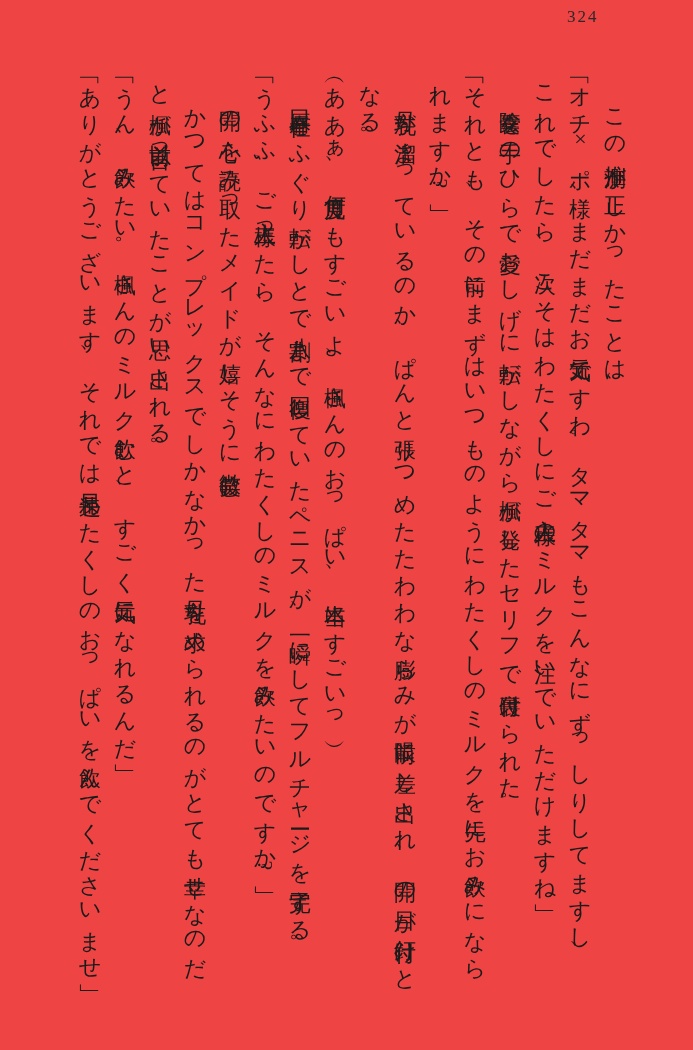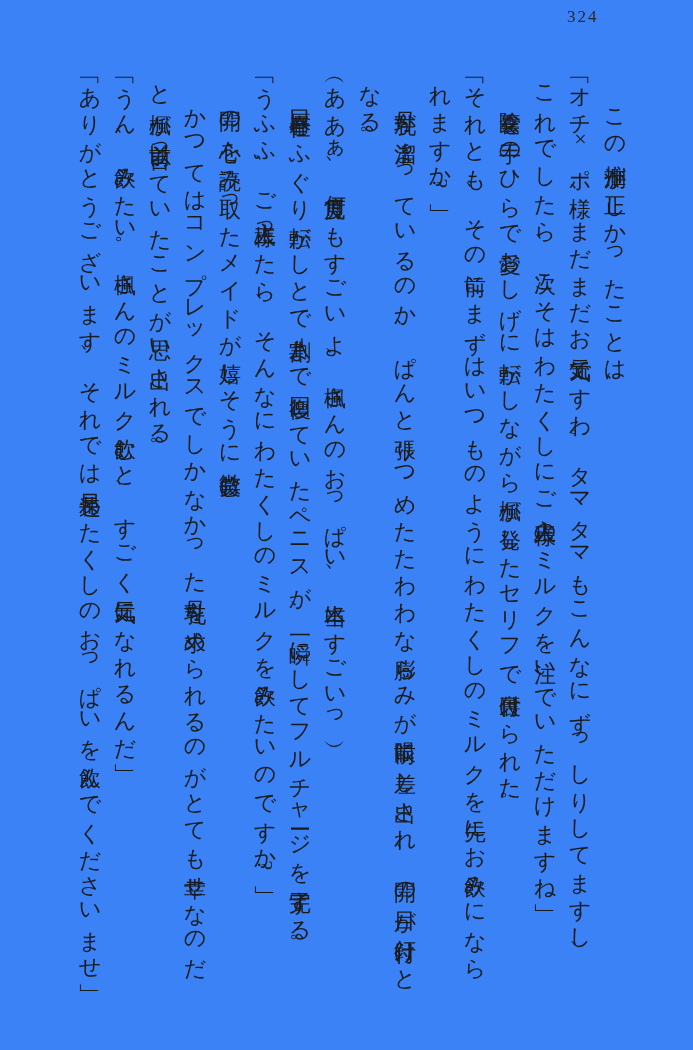--- a/index.html
+++ b/index.html
@@ -4,21 +4,21 @@
 <style>
   html, body {
     margin: 0;
     padding: 0;
     background: #e8e8e8;
   }
   .page {
     position: relative;
     width: 693px;
     height: 1050px;
-    background: #3b82f6;
+    background: #ef4444;
     overflow: hidden;
     font-family: "Liberation Serif", "DejaVu Serif", serif;
     color: #1b1b1b;
   }
   .page-number {
     position: absolute;
     top: 7px;
     left: 567px;
     font-size: 17px;
     letter-spacing: 2px;

